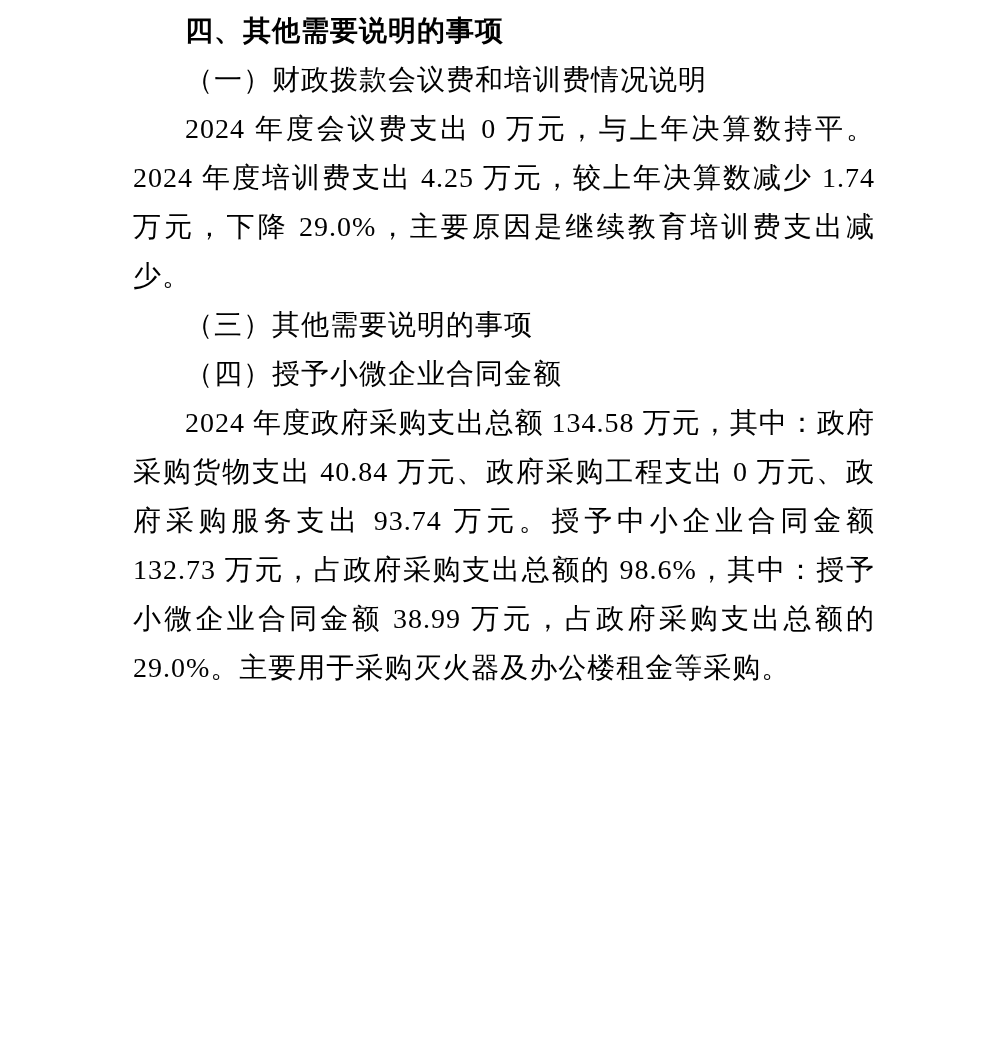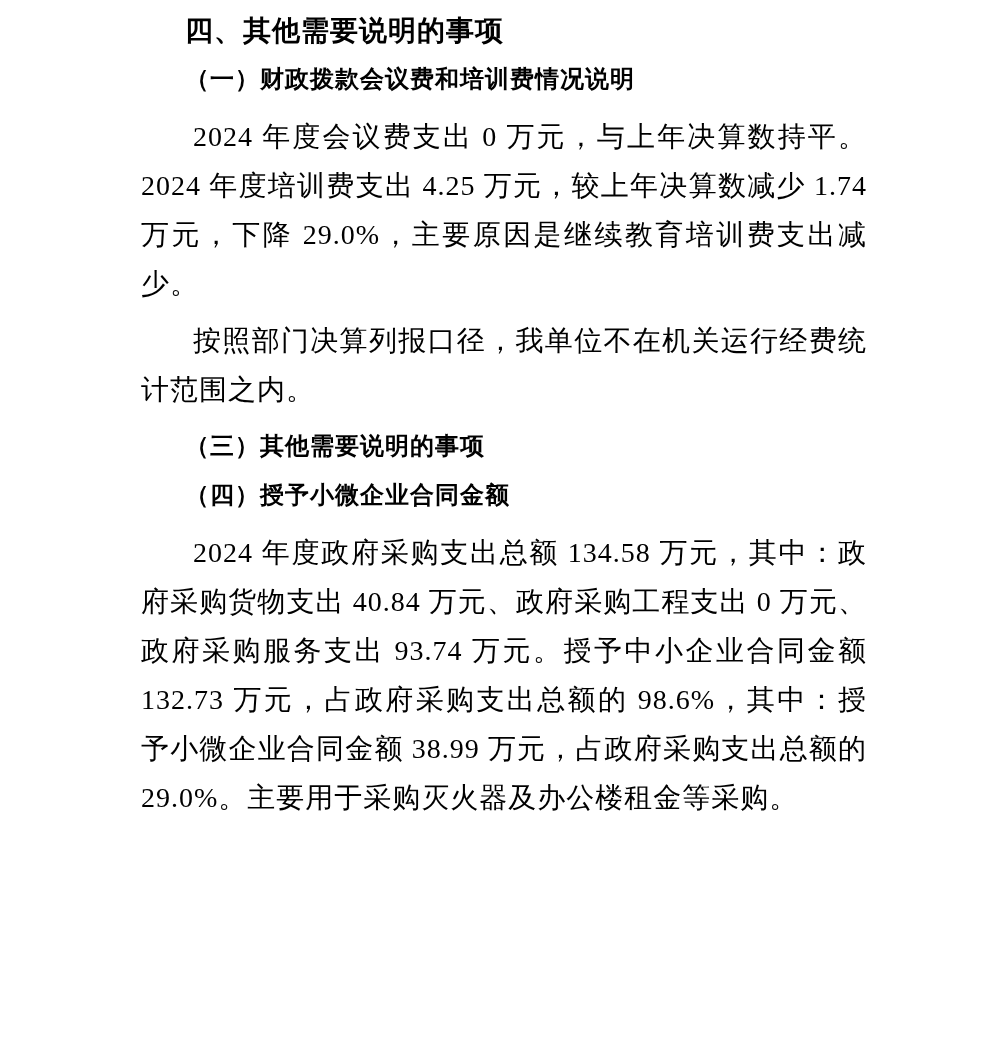--- a/index.html
+++ b/index.html
@@ -27,29 +27,29 @@
     font-weight: 700;
     font-size: 28px;
     line-height: 49px;
     text-indent: 52px;
     letter-spacing: 1px;
   }
   
   .h2 {
     margin: 0;
     font-family: "Liberation Serif", "DejaVu Serif", serif;
-    font-weight: 700;
-    font-size: 24px;
+    font-weight: 400;
+    font-size: 28px;
     line-height: 49px;
     text-indent: 52px;
     letter-spacing: 1px;
   }
   
   .para {
-    margin: 8px;
+    margin: 0;
     font-family: "Liberation Serif", "DejaVu Serif", serif;
     font-weight: 400;
     font-size: 28px;
     line-height: 49px;
     text-indent: 52px;
     text-align: justify;
     text-justify: inter-ideograph;
     letter-spacing: 1px;
   }
 </style>
@@ -57,21 +57,20 @@
 <body>
 
 <div class="page">
   <div class="content">
 
     <h1 class="h1">四、其他需要说明的事项</h1>
 
     <h2 class="h2">（一）财政拨款会议费和培训费情况说明</h2>
     <p class="para">2024 年度会议费支出 0 万元，与上年决算数持平。2024 年度培训费支出 4.25 万元，较上年决算数减少 1.74 万元，下降 29.0%，主要原因是继续教育培训费支出减少。</p>
 
-    <p class="para">按照部门决算列报口径，我单位不在机关运行经费统计范围之内。</p>
 
     <h2 class="h2">（三）其他需要说明的事项</h2>
 
     <h2 class="h2">（四）授予小微企业合同金额</h2>
     <p class="para">2024 年度政府采购支出总额 134.58 万元，其中：政府采购货物支出 40.84 万元、政府采购工程支出 0 万元、政府采购服务支出 93.74 万元。授予中小企业合同金额 132.73 万元，占政府采购支出总额的 98.6%，其中：授予小微企业合同金额 38.99 万元，占政府采购支出总额的 29.0%。主要用于采购灭火器及办公楼租金等采购。</p>
 
   </div>
 </div>
 
 </body></html>

